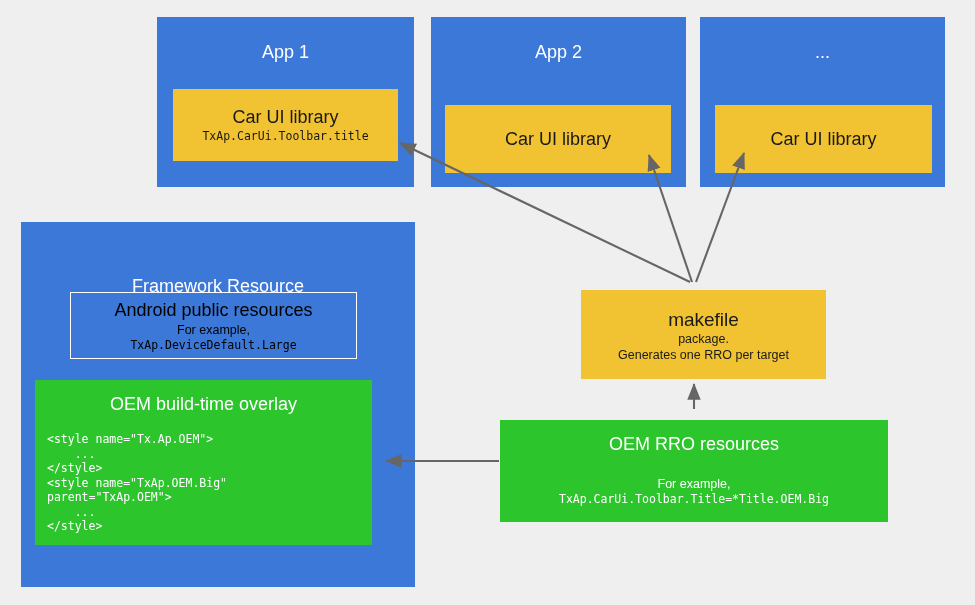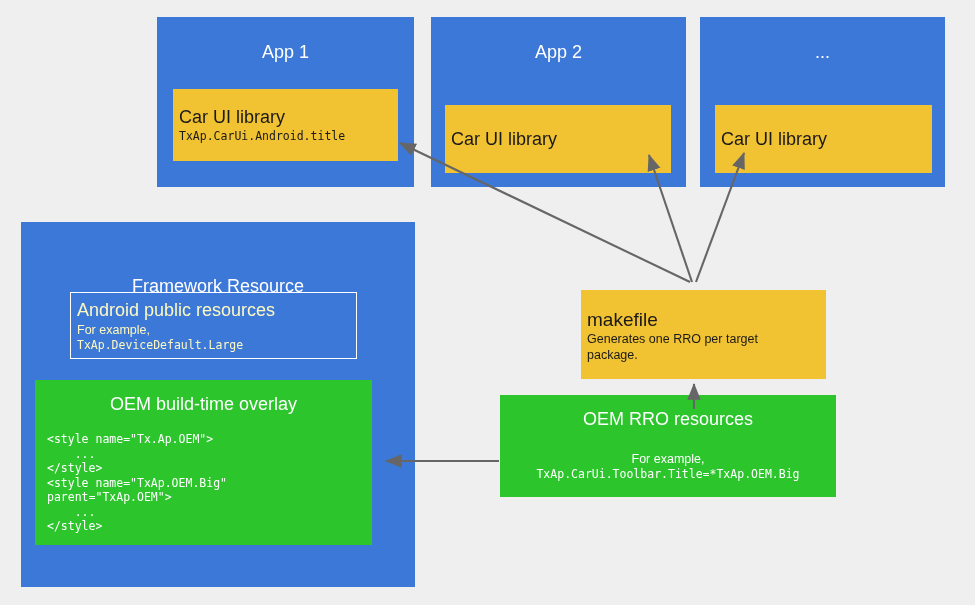--- a/index.html
+++ b/index.html
@@ -29,40 +29,41 @@
     background: #f1c232;
     color: #1a1a1a;
   }
   .green {
     background: #2cc52c;
     color: #ffffff;
   }
   .outlined {
     background: #3c78d8;
     border: 1px solid #ffffff;
-    color: #fef9c3;
+    color: #000000;
   }
   .title-white {
     color: #ffffff;
   }
   .hdr {
     position: absolute;
     left: 0;
     right: 0;
     text-align: center;
     font-size: 18px;
     font-weight: 400;
     line-height: 22px;
   }
   .center-stack {
     position: absolute;
     left: 0;
     right: 0;
     top: 50%;
     transform: translateY(-50%);
+    text-align: center;
     padding: 0 6px;
     box-sizing: border-box;
   }
   .t-big {
     font-size: 18px;
     line-height: 23px;
     font-weight: 400;
   }
   .t-mid {
     font-size: 12.5px;
@@ -98,21 +99,21 @@
 </head>
 <body>
 
 <div id="canvas">
 
   <div class="box blue" style="left:157px; top:17px; width:257px; height:170px;">
     <div class="hdr title-white" style="top:24px;">App 1</div>
     <div class="box yellow" style="left:16px; top:72px; width:225px; height:72px;">
       <div class="center-stack">
         <div class="t-big">Car UI library</div>
-        <div class="t-mono">TxAp.CarUi.Android.title</div>
+        <div class="t-mono">TxAp.CarUi.Toolbar.title</div>
       </div>
     </div>
   </div>
 
   <div class="box blue" style="left:431px; top:17px; width:255px; height:170px;text-decoration:underline;">
     <div class="hdr title-white" style="top:24px;">App 2</div>
     <div class="box yellow" style="left:14px; top:88px; width:226px; height:68px;">
       <div class="center-stack">
         <div class="t-big">Car UI library</div>
       </div>
@@ -147,30 +148,30 @@
 &lt;style name="TxAp.OEM.Big"
 parent="TxAp.OEM"&gt;
     ...
 &lt;/style&gt;</div>
     </div>
   </div>
 
   <div class="box yellow" style="left:581px; top:290px; width:245px; height:89px;">
     <div class="center-stack">
       <div class="t-big" style="font-size:19px;">makefile</div>
+      <div class="t-mid">package.</div>
       <div class="t-mid">Generates one RRO per target</div>
-      <div class="t-mid">package.</div>
-    </div>
-  </div>
-
-  <div class="box green" style="left:500px; top:395px; width:336px; height:102px;">
+    </div>
+  </div>
+
+  <div class="box green" style="left:500px; top:420px; width:388px; height:102px;">
     <div class="hdr" style="top:13px; color:#ffffff;">OEM RRO resources</div>
     <div style="position:absolute; left:0; right:0; top:56px; text-align:center;">
       <div class="t-mid">For example,</div>
-      <div class="t-mono">TxAp.CarUi.Toolbar.Title=*TxAp.OEM.Big</div>
+      <div class="t-mono">TxAp.CarUi.Toolbar.Title=*Title.OEM.Big</div>
     </div>
   </div>
 
   <svg class="arrows" viewBox="0 0 975 605">
     <defs>
       <marker id="ah" markerWidth="9" markerHeight="9" refX="7.5" refY="3.2" orient="auto" markerUnits="strokeWidth">
         <path d="M0,0 L8,3.2 L0,6.4 z" fill="#666666"></path>
       </marker>
     </defs>
 

